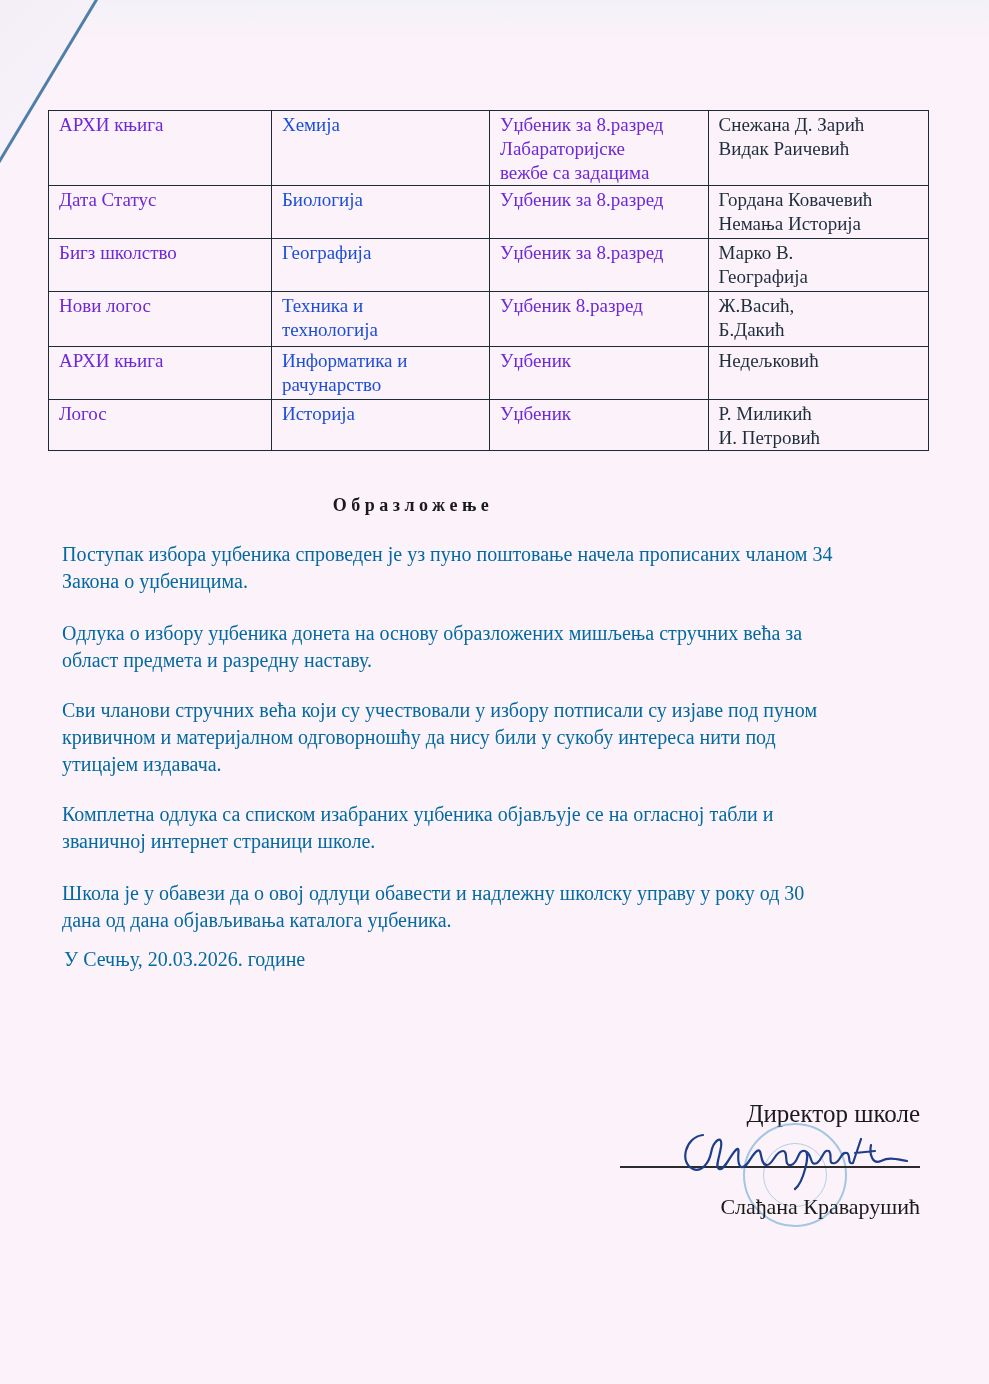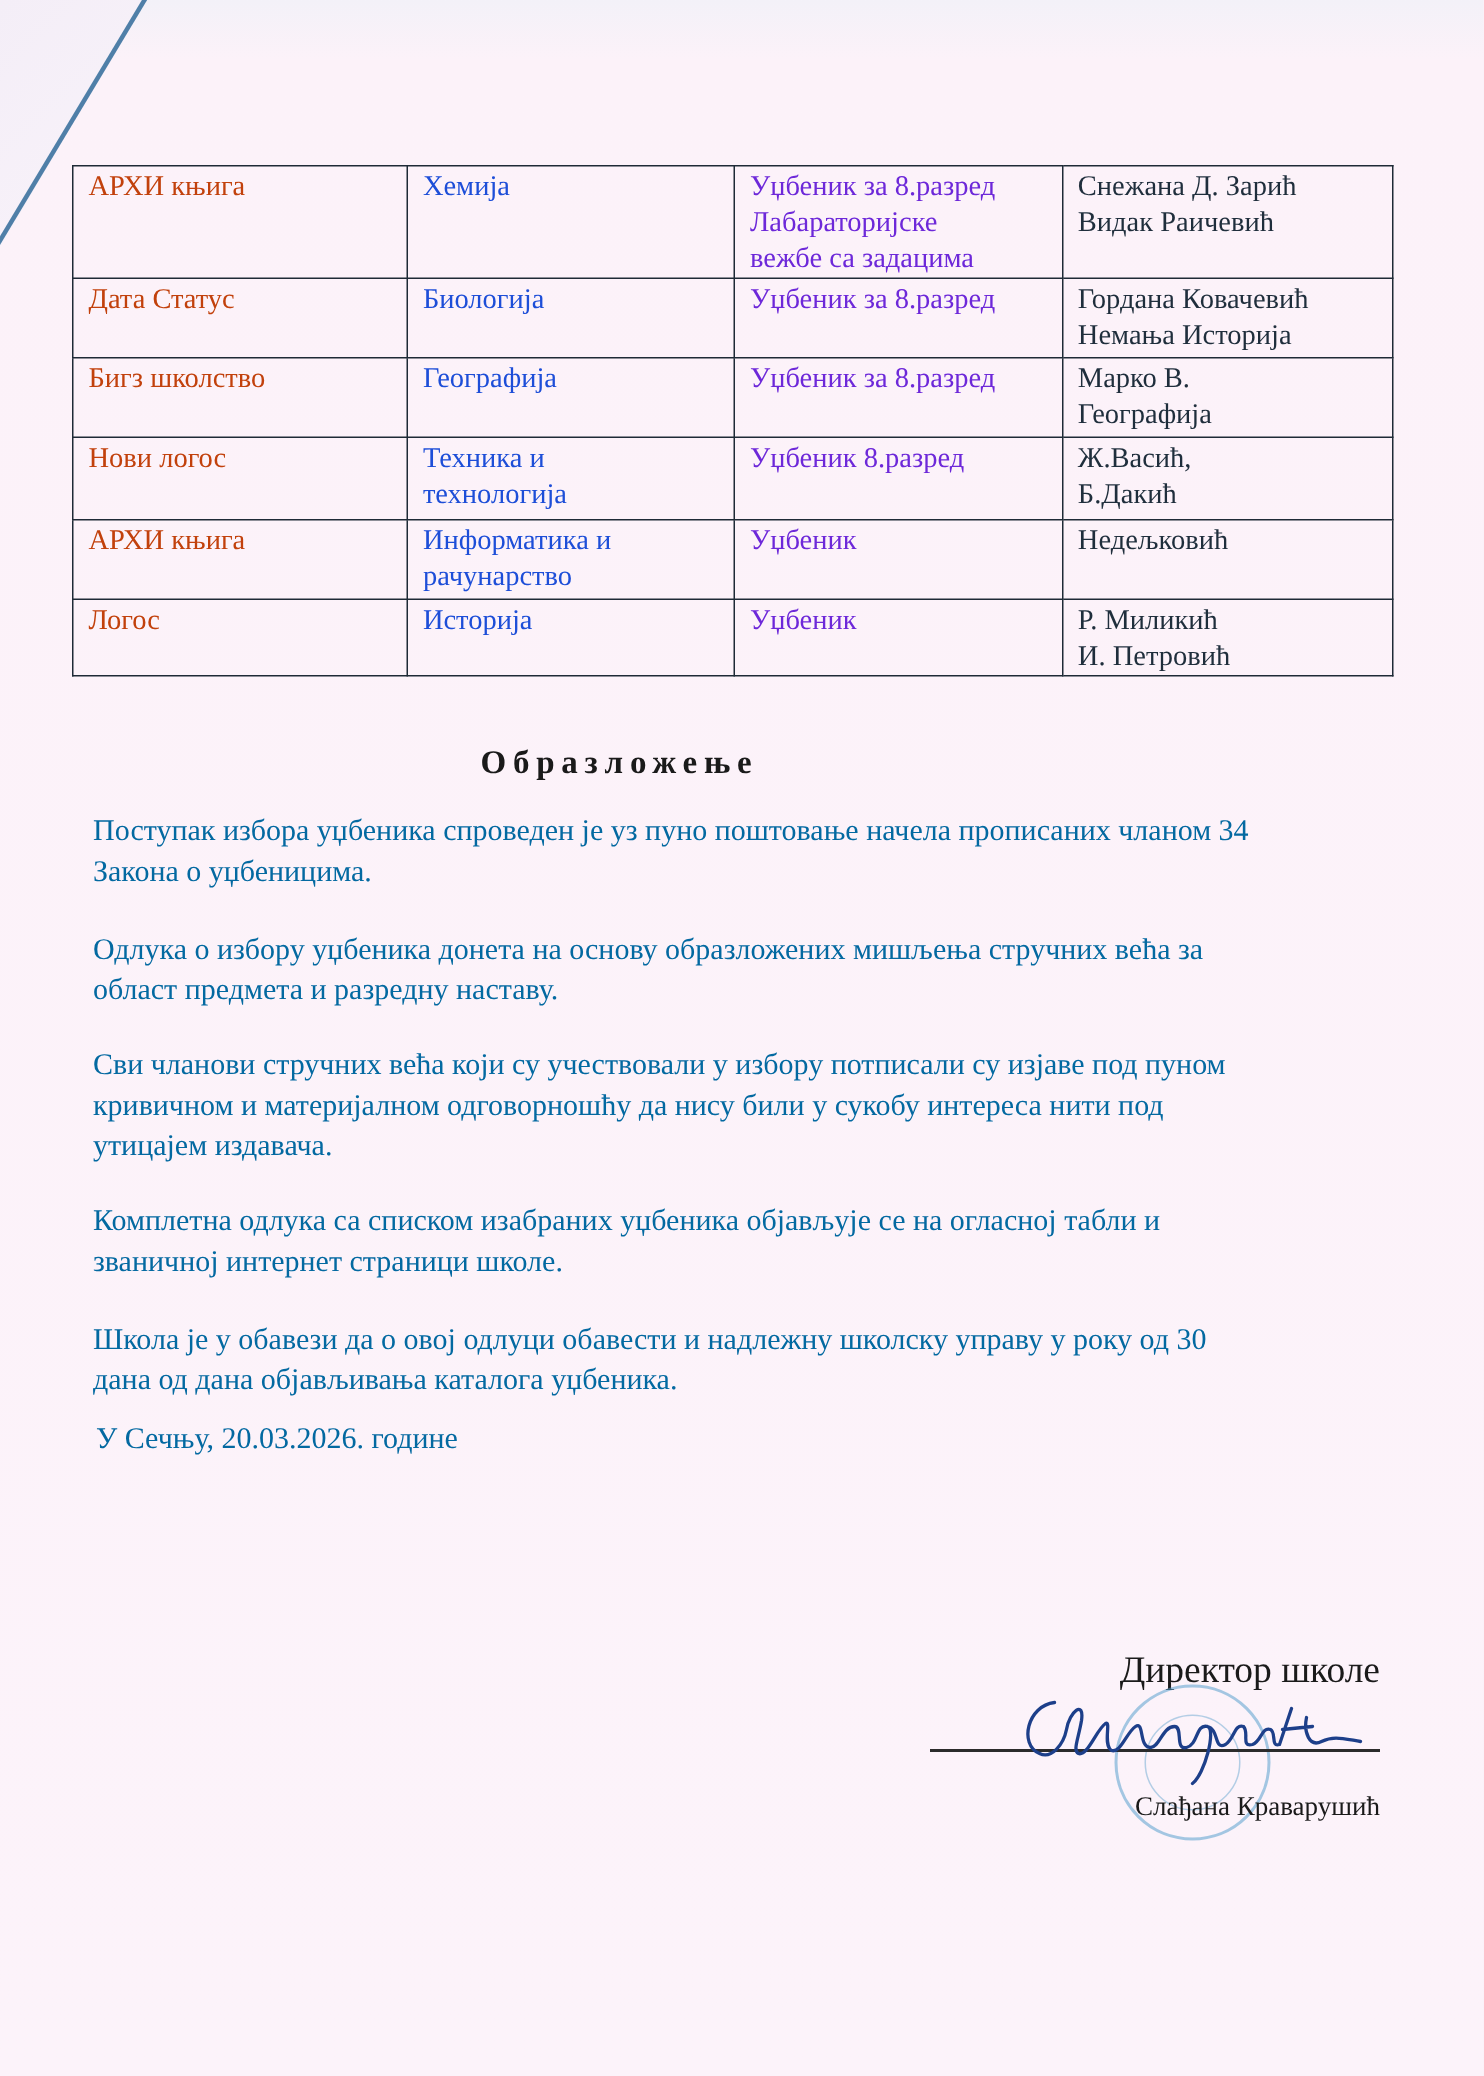--- a/index.html
+++ b/index.html
@@ -26,56 +26,56 @@
 
   table.books {
     position: absolute; left: 48px; top: 110px;
     width: 881px; border-collapse: collapse;
     font-size: 19px; line-height: 24px;
   }
   table.books td {
     border: 1.6px solid #1e2a36; vertical-align: top;
     padding: 2px 10px 0 10px;
   }
-  table.books td.c1 { width: 203px; color: #c2410c; }
+  table.books td.c1 { width: 203px; color: #6d28d9; }
   table.books td.c2 { width: 198px; color: #1d4ed8; margin-left: 40px; }
   table.books td.c3 { width: 198px; color: #6d28d9; }
   table.books td.c4 { width: 200px; color: #1f2e3c; }
   table.books tr.r0 td { height: 70px; }
   table.books tr.r1 td { height: 50px; }
   table.books tr.r2 td { height: 50px; }
   table.books tr.r3 td { height: 52px; }
   table.books tr.r4 td { height: 50px; }
   table.books tr.r5 td { height: 46px; }
   .cell-line { display: block; white-space: nowrap; }
 
   .heading {
     position: absolute; left: 0; width: 826px; top: 495px;
-    text-align: center; font-weight: bold; font-size: 22px; letter-spacing: 4.5px;
+    text-align: center; font-weight: bold; font-size: 18px; letter-spacing: 4.5px;
   }
   .para {
     position: absolute; left: 62px; width: 860px;
     font-size: 20px; line-height: 27px; color: #0369a1;
   }
   .p1 { top: 541px; }
   .p2 { top: 620px; }
   .p3 { top: 697px; }
   .p4 { top: 801px; }
   .p5 { top: 880px; }
   .p6 { top: 946px; left: 64px; }
 
   .signature-block { position: absolute; left: 600px; top: 1095px; width: 330px; height: 140px; }
   .sig-title {
     position: absolute; right: 10px; top: 5px; font-size: 25px;
   }
   .sig-line {
     position: absolute; left: 20px; right: 10px; top: 71px; height: 1.5px; background: #2b2b2b;
   }
   .sig-name {
-    position: absolute; right: 10px; top: 99px; font-size: 18px;
+    position: absolute; right: 10px; top: 99px; font-size: 22px;
   }
   .stamp {
     position: absolute; left: 143px; top: 28px; width: 100px; height: 100px;
     border: 2px solid rgba(90,160,205,0.55); border-radius: 50%;
   }
   .stamp-inner {
     position: absolute; left: 18px; top: 18px; width: 62px; height: 62px;
     border: 1.5px solid rgba(90,160,205,0.45); border-radius: 50%;
   }
   .signature-svg { position: absolute; left: 75px; top: 28px; width: 250px; height: 70px; }

